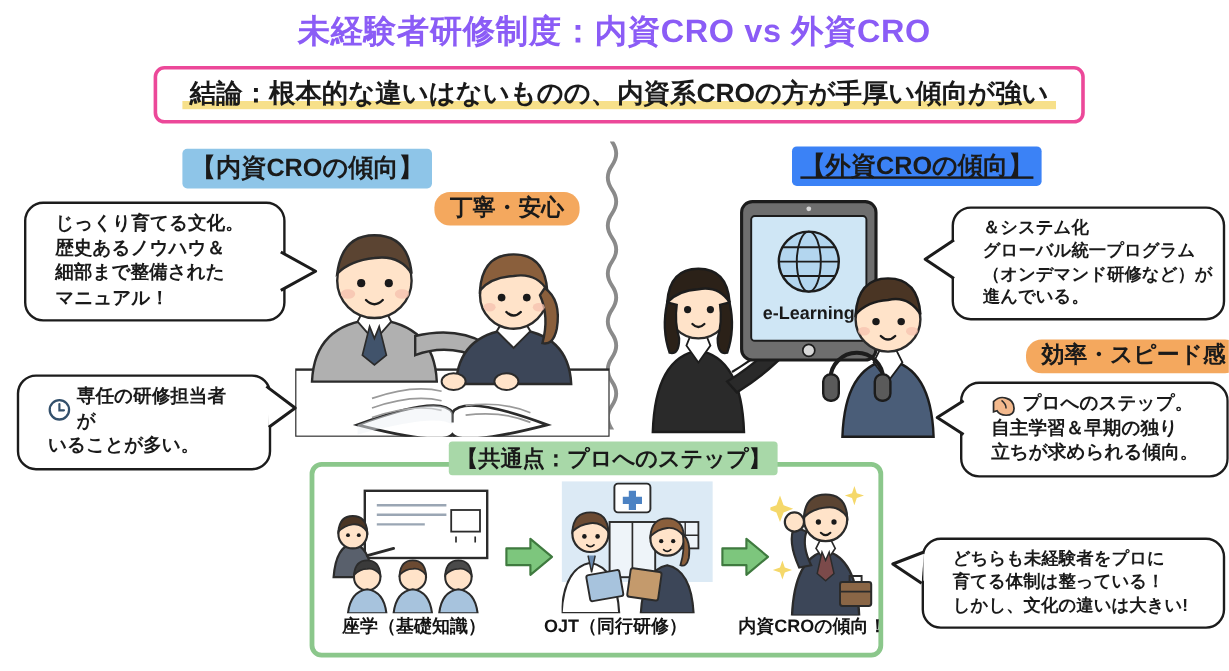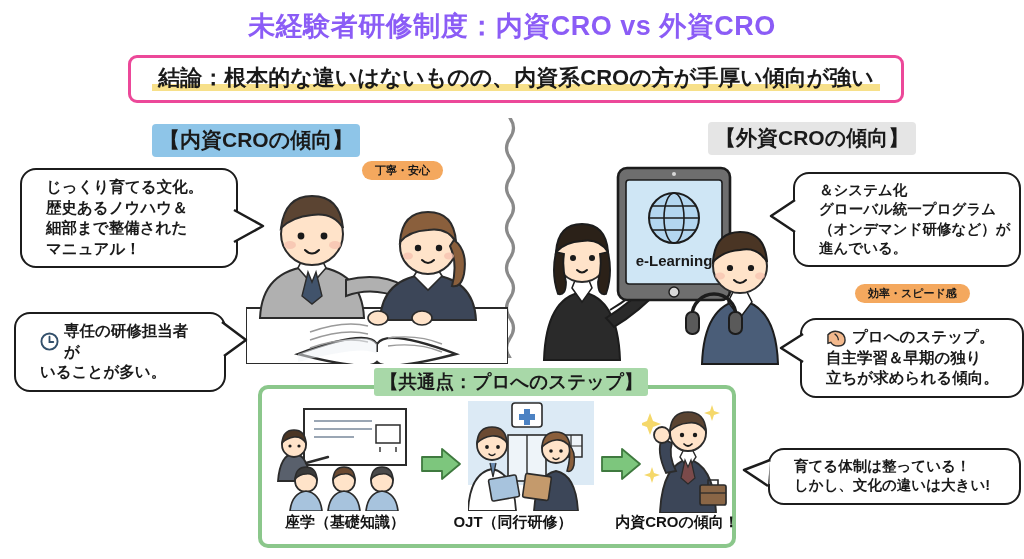--- a/index.html
+++ b/index.html
@@ -45,21 +45,21 @@
 
   
   .section-header {
     font-size: 21px;
     font-weight: bold;
     padding: 2px 7px 3px 7px;
     border-radius: 4px;
     white-space: nowrap;
   }
   #header-domestic { top: 124px; left: 152px; background: #8ec5e8; }
-  #header-foreign  { top: 122px; left: 708px; background: #e5e5e5; }
+  #header-foreign  { top: 122px; left: 660px; background: #3b82f6; text-decoration: underline; }
 
   
   #divider { top: 118px; left: 498px; }
 
   
   .bubble {
     background: #fff;
     border: 2.5px solid #1c1c1c;
     border-radius: 16px;
     font-size: 15.5px;
@@ -77,21 +77,21 @@
   #bubble-english   { top: 318px; left: 800px; width: 224px; }
   #bubble-summary   { top: 448px; left: 768px; width: 253px; }
 
   .bubble-row { display: flex; align-items: center; gap: 5px; }
   .inline-icon { flex: 0 0 auto; line-height: 0; }
 
   
   .tag-badge {
     background: #f4a85e;
     border-radius: 13px;
-    font-size: 11px;
+    font-size: 19px;
     font-weight: bold;
     color: #1a1a1a;
     padding: 3px 13px 4px 13px;
     white-space: nowrap;
   }
   #tag-careful { top: 160px; left: 362px; }
   #tag-speed   { top: 283px; left: 855px; }
 
   
   #common-panel {
@@ -412,20 +412,21 @@
 </div>
 
 <div class="abs" id="common-header">【共通点：プロへのステップ】</div>
 
 <div class="abs step-label" id="step-label-0">座学（基礎知識）</div>
 <div class="abs step-label" id="step-label-1">OJT（同行研修）</div>
 <div class="abs step-label" id="step-label-2">内資CROの傾向！</div>
 
 <div class="abs" id="bubble-summary">
   <div class="bubble" style="font-size:14.5px;">
+    <span class="line">どちらも未経験者をプロに</span>
     <span class="line">育てる体制は整っている！</span>
     <span class="line">しかし、文化の違いは大きい!</span>
   </div>
   <svg class="tail" style="top:6px; left:-27px;" width="32" height="44" aria-hidden="true">
     <path d="M29 6 L3 16 L27 32" fill="#ffffff" stroke="#1c1c1c" stroke-width="2.5" stroke-linejoin="round"></path>
     <path d="M31 8 L31 30" stroke="#ffffff" stroke-width="5"></path>
   </svg>
 </div>
 
 </body></html>

